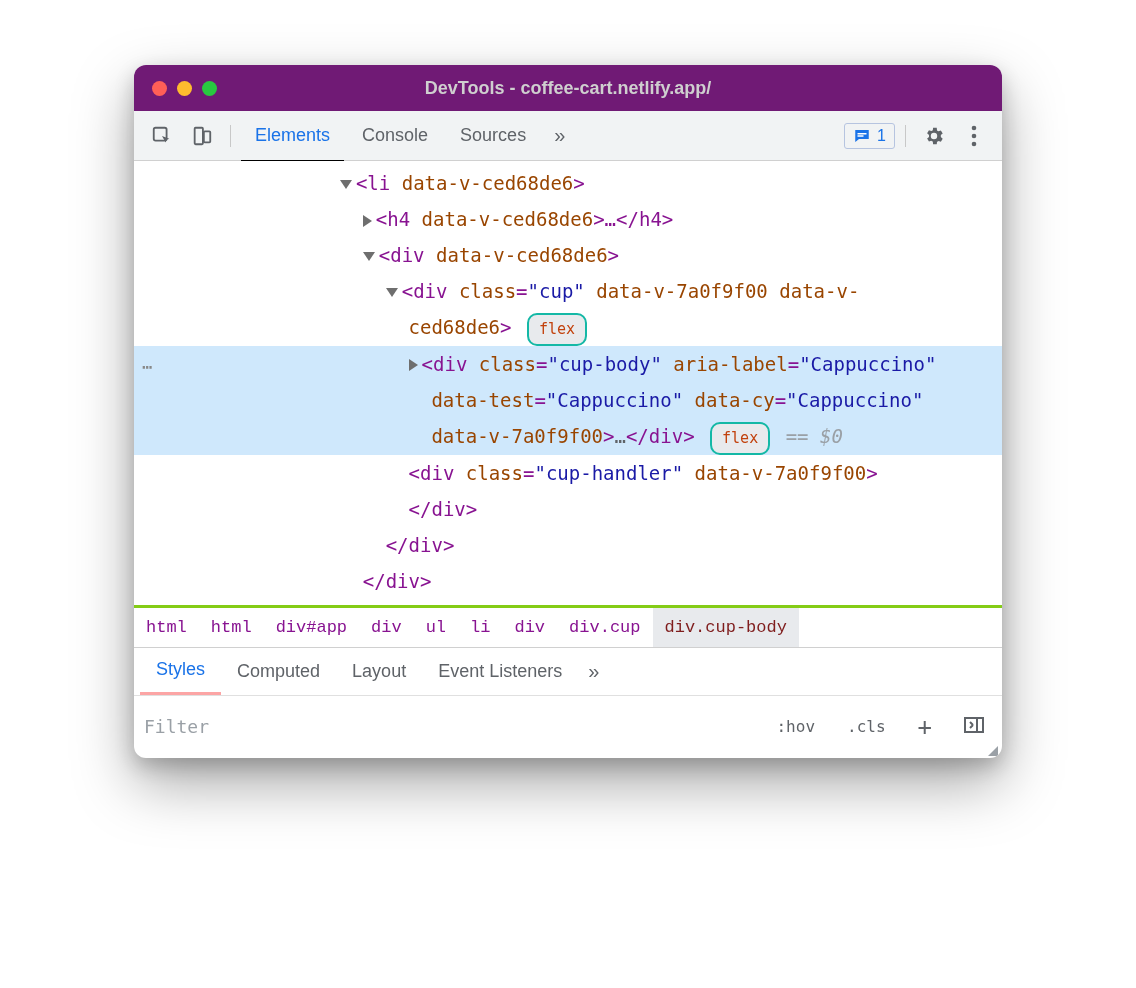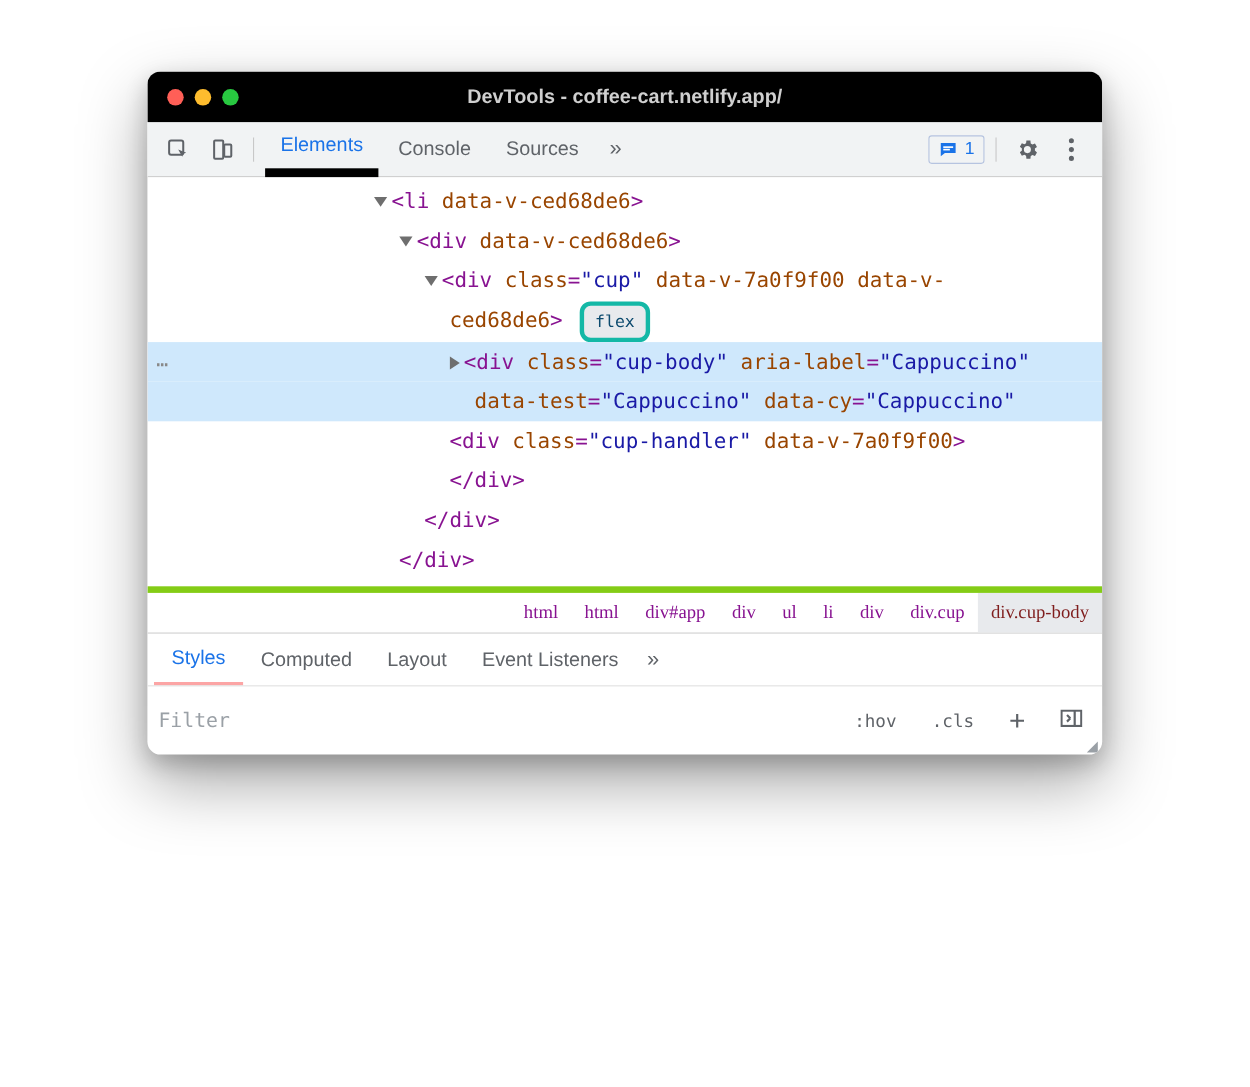--- a/index.html
+++ b/index.html
@@ -14,21 +14,21 @@
   padding-top: 65px;
 }
 .window {
   width: 868px;
   border-radius: 12px;
   overflow: hidden;
   box-shadow: 0 25px 60px rgba(0,0,0,0.35), 0 8px 20px rgba(0,0,0,0.2);
   background: #fff;
 }
 .titlebar {
-  background: #000000;
+  background: #701a75;
   height: 46px;
   display: flex;
   align-items: center;
   padding: 0 18px;
   position: relative;
 }
 .traffic { display: flex; gap: 10px; align-items: center; }
 .light { width: 15px; height: 15px; border-radius: 50%; }
 .red { background: #ff5f57; }
 .yellow { background: #febc2e; }
@@ -44,21 +44,21 @@
 }
 .tool-btn {
   width: 36px; height: 36px; display: flex; align-items: center; justify-content: center;
   color: #5f6368; cursor: pointer;
 }
 .divider { width: 1px; height: 22px; background: #c8c8c8; margin: 0 6px; }
 .tab {
   padding: 0 14px; height: 50px; display: flex; align-items: center;
   font-size: 18px; color: #5f6368; cursor: pointer;
 }
-.tab.active { color: #1a73e8; border-bottom: 8px solid #000000; font-weight: 500; }
+.tab.active { color: #1a73e8; border-bottom: 1px solid #000000; font-weight: 500; }
 .more-tabs { font-size: 20px; color: #5f6368; padding: 0 10px; cursor: pointer; }
 .spacer { flex: 1; }
 .issues-badge {
   display: flex; align-items: center; gap: 6px;
   border: 1px solid #b6c4e0; border-radius: 3px;
   padding: 3px 8px; color: #1a73e8; font-size: 16px; cursor: pointer;
 }
 .dom-pane {
   font-family: Menlo, Consolas, monospace; font-size: 19px; line-height: 1.9;
   padding: 4px 0 6px 0; overflow: hidden;
@@ -70,28 +70,28 @@
 }
 .caret { display:inline-block; width: 0; height: 0; margin-right: 4px; vertical-align: middle; }
 .caret.down { border-left: 6px solid transparent; border-right: 6px solid transparent; border-top: 9px solid #6e6e6e; }
 .caret.right { border-top: 6px solid transparent; border-bottom: 6px solid transparent; border-left: 9px solid #6e6e6e; }
 .punct { color: #881391; }
 .tagname { color: #881391; }
 .attrname { color: #994500; }
 .attrval { color: #1a1aa6; }
 .muted { color: #5f6368; }
 .badge {
-  display:inline-block; background:#e8eaed; color:#0c4a6e;
-  border:4px solid #14b8a6; border-radius: 10px; padding: 0 10px;
+  display:inline-block; background:#e8eaed; color:#c2410c;
+  border:2px solid #14b8a6; border-radius: 10px; padding: 0 10px;
   font-size: 15px; font-family: Menlo, monospace; margin: 0 4px;
 }
 .eq0 { color:#9aa0a6; font-family: Menlo, monospace; font-style: italic; }
 .breadcrumbs {
-  border-top: 6px solid #84cc16; height: 42px; display:flex; align-items:center;
-  font-family: Liberation Serif, serif; font-size: 17px; overflow:hidden;justify-content:flex-end;
+  border-top: 3px solid #84cc16; height: 42px; display:flex; align-items:center;
+  font-family: Liberation Mono, monospace; font-size: 17px; overflow:hidden;
 }
 .crumb { padding: 0 12px; color: #881391; cursor:pointer; white-space:nowrap; height:100%; display:flex; align-items:center; }
 .crumb.sel { background:#e8eaed; color:#7f1d1d; }
 .styles-tabs {
   border-top: 1px solid #d0d0d0; height: 48px; display:flex; align-items:center;
   font-size: 18px; color:#5f6368; padding: 0 6px;
 }
 .stab { padding: 0 16px; cursor:pointer; height:100%; display:flex; align-items:center; }
 .stab.active { color:#1a73e8; border-bottom: 3px solid #fca5a5; font-weight:500; }
 .filter-bar {
@@ -162,28 +162,30 @@
           <circle cx="3" cy="3" r="2.3"></circle>
           <circle cx="3" cy="11" r="2.3"></circle>
           <circle cx="3" cy="19" r="2.3"></circle>
         </svg>
     </div>
   </div>
 
   <div class="dom-pane">
     <div class="row"><span>                  </span><span class="caret down"></span><span class="punct">&lt;</span><span class="tagname">li</span> <span class="attrname">data-v-ced68de6</span><span class="punct">&gt;</span></div>
 
+    <div class="row"><span>                    </span><span class="caret right"></span><span class="punct">&lt;</span><span class="tagname">h4</span> <span class="attrname">data-v-ced68de6</span><span class="punct">&gt;…&lt;/</span><span class="tagname">h4</span><span class="punct">&gt;</span></div>
 
     <div class="row"><span>                    </span><span class="caret down"></span><span class="punct">&lt;</span><span class="tagname">div</span> <span class="attrname">data-v-ced68de6</span><span class="punct">&gt;</span></div>
 
     <div class="row"><span>                      </span><span class="caret down"></span><span class="punct">&lt;</span><span class="tagname">div</span> <span class="attrname">class</span><span class="punct">=</span><span class="attrval">"cup"</span> <span class="attrname">data-v-7a0f9f00</span> <span class="attrname">data-v-</span></div>
     <div class="row"><span>                        </span><span class="attrname">ced68de6</span><span class="punct">&gt;</span> <span class="badge">flex</span></div>
 
     <div class="row selected"><span class="gutter">⋯</span><span>                        </span><span class="caret right"></span><span class="punct">&lt;</span><span class="tagname">div</span> <span class="attrname">class</span><span class="punct">=</span><span class="attrval">"cup-body"</span> <span class="attrname">aria-label</span><span class="punct">=</span><span class="attrval">"Cappuccino"</span></div>
     <div class="row selected"><span>                          </span><span class="attrname">data-test</span><span class="punct">=</span><span class="attrval">"Cappuccino"</span> <span class="attrname">data-cy</span><span class="punct">=</span><span class="attrval">"Cappuccino"</span></div>
+    <div class="row selected"><span>                          </span><span class="attrname">data-v-7a0f9f00</span><span class="punct">&gt;</span><span class="muted">…</span><span class="punct">&lt;/</span><span class="tagname">div</span><span class="punct">&gt;</span> <span class="badge">flex</span> <span class="eq0">== $0</span></div>
 
     <div class="row"><span>                        </span><span class="punct">&lt;</span><span class="tagname">div</span> <span class="attrname">class</span><span class="punct">=</span><span class="attrval">"cup-handler"</span> <span class="attrname">data-v-7a0f9f00</span><span class="punct">&gt;</span></div>
     <div class="row"><span>                        </span><span class="punct">&lt;/</span><span class="tagname">div</span><span class="punct">&gt;</span></div>
 
     <div class="row"><span>                      </span><span class="punct">&lt;/</span><span class="tagname">div</span><span class="punct">&gt;</span></div>
     <div class="row"><span>                    </span><span class="punct">&lt;/</span><span class="tagname">div</span><span class="punct">&gt;</span></div>
   </div>
 
   <div class="breadcrumbs">
     <div class="crumb">html</div>

